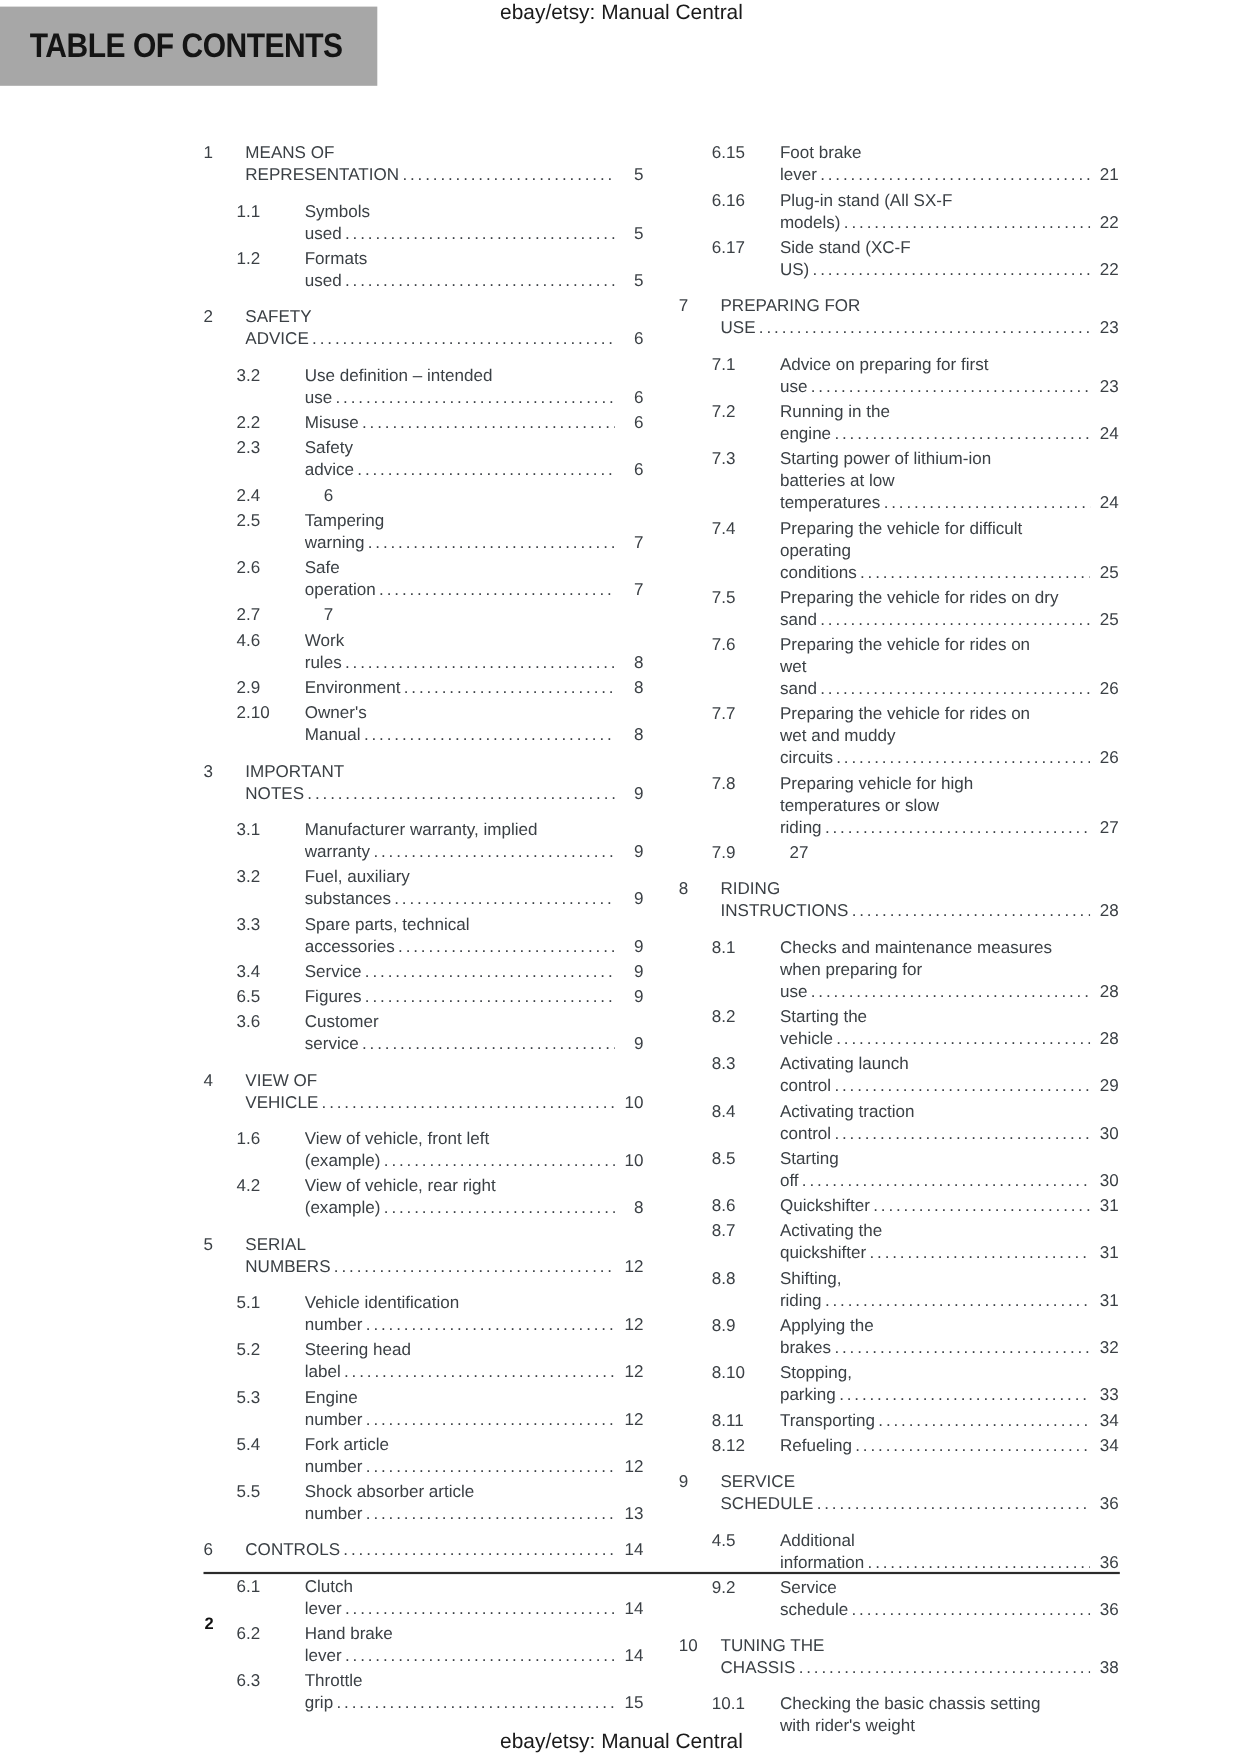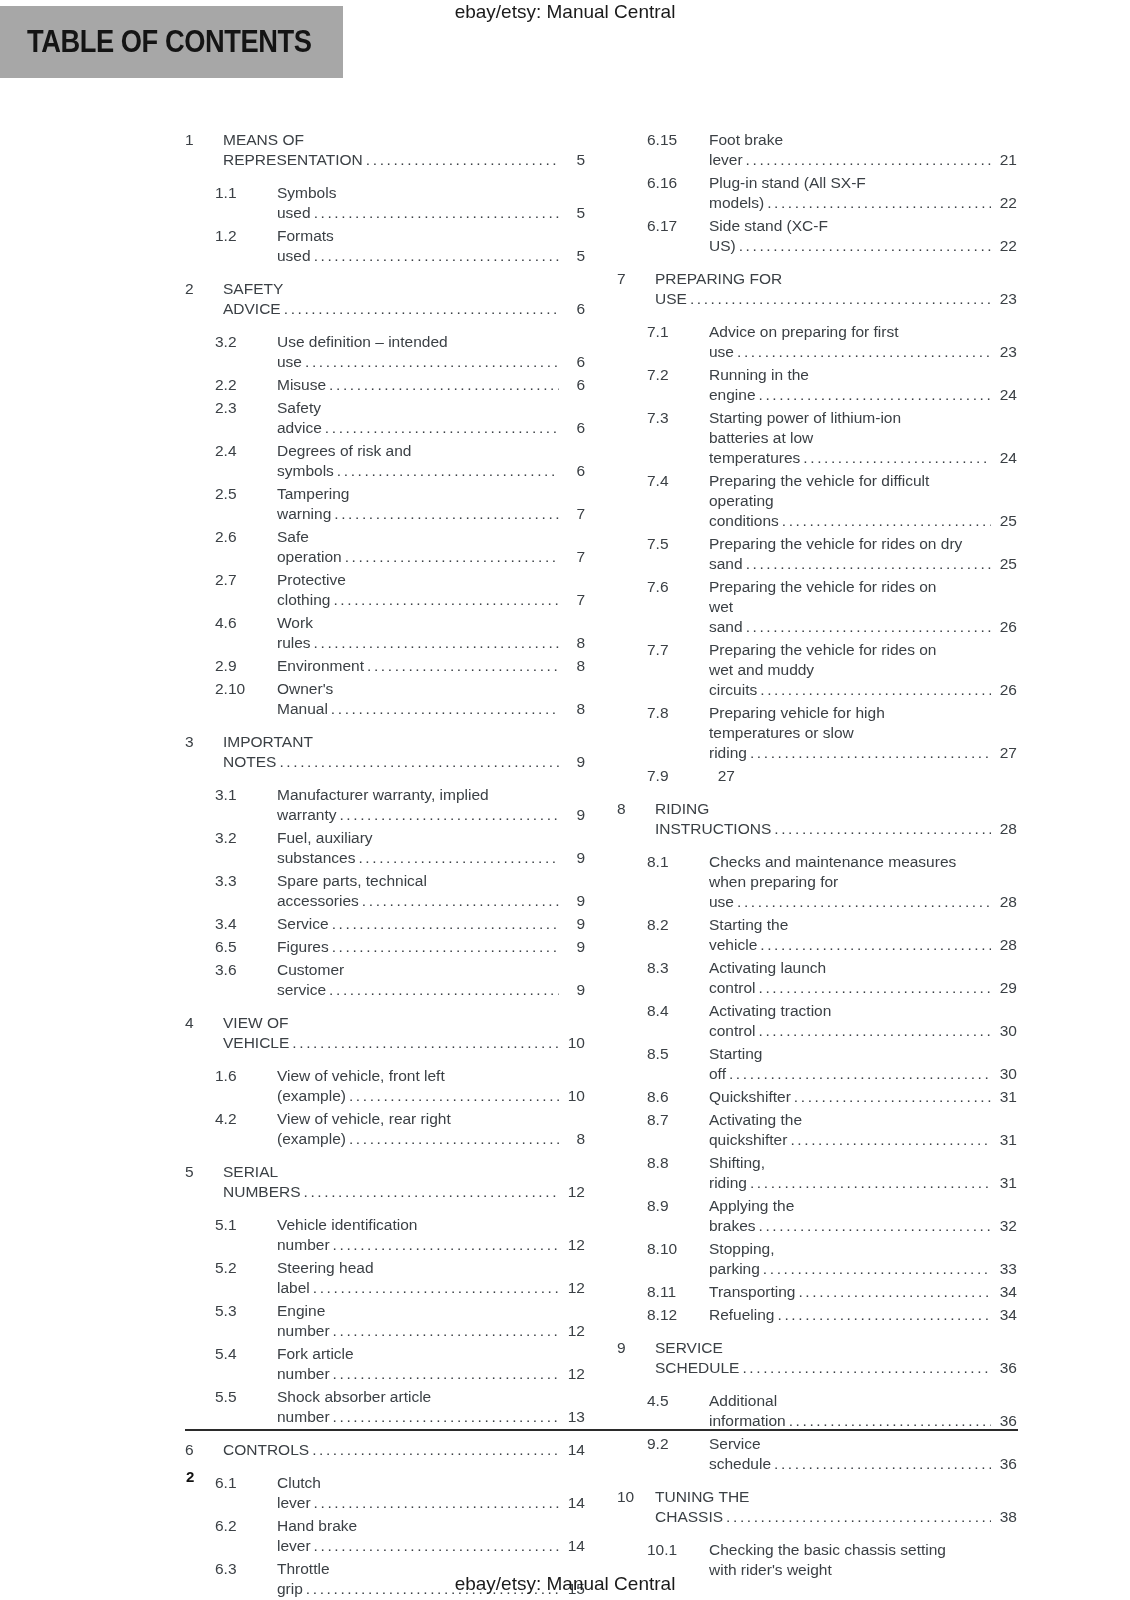--- a/index.html
+++ b/index.html
@@ -124,36 +124,34 @@
       <span class="title">Misuse<span class="leader"></span></span>
       <span class="page">6</span>
     </div>
     <div class="entry section">
       <span class="num">2.3</span>
       <span class="title">Safety advice<span class="leader"></span></span>
       <span class="page">6</span>
     </div>
     <div class="entry section">
       <span class="num">2.4</span>
-      <span class="title">Degrees of risk and symbols<span class="leader"></span></span>
       <span class="page">6</span>
     </div>
     <div class="entry section">
       <span class="num">2.5</span>
       <span class="title">Tampering warning<span class="leader"></span></span>
       <span class="page">7</span>
     </div>
     <div class="entry section">
       <span class="num">2.6</span>
       <span class="title">Safe operation<span class="leader"></span></span>
       <span class="page">7</span>
     </div>
     <div class="entry section">
       <span class="num">2.7</span>
-      <span class="title">Protective clothing<span class="leader"></span></span>
       <span class="page">7</span>
     </div>
     <div class="entry section">
       <span class="num">4.6</span>
       <span class="title">Work rules<span class="leader"></span></span>
       <span class="page">8</span>
     </div>
     <div class="entry section">
       <span class="num">2.9</span>
       <span class="title">Environment<span class="leader"></span></span>

